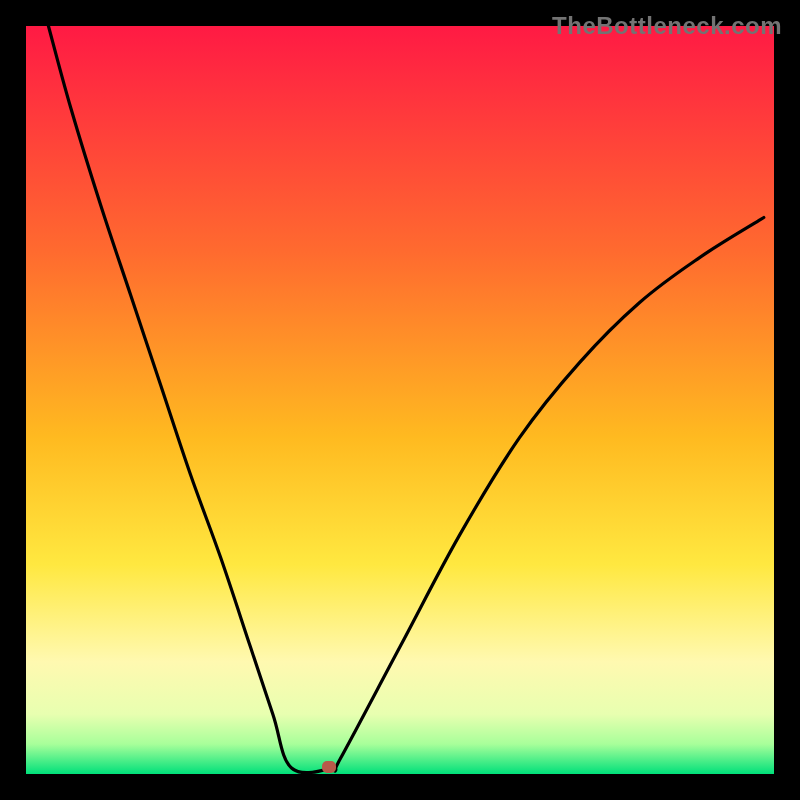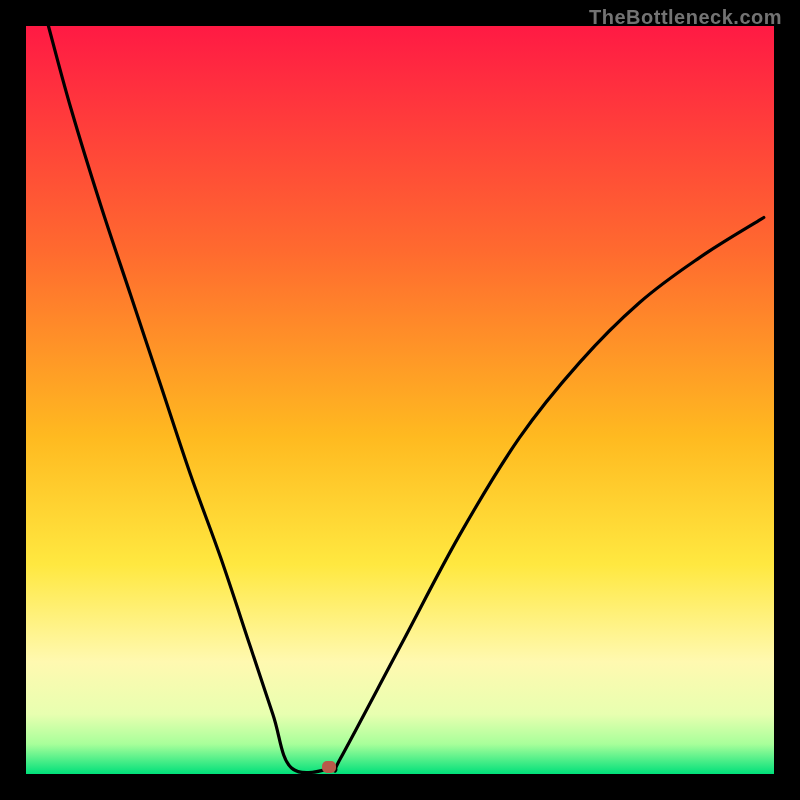--- a/index.html
+++ b/index.html
@@ -5,25 +5,25 @@
   * { margin: 0; padding: 0; box-sizing: border-box; }
   html, body { width: 800px; height: 800px; overflow: hidden; }
   .container {
     width: 800px;
     height: 800px;
     background: #000;
     position: relative;
   }
   .watermark {
     position: absolute;
-    top: 6px;
+    top: 12px;
     right: 18px;
     color: #737373;
     font-family: Arial, Helvetica, sans-serif;
-    font-size: 20px;
+    font-size: 24px;
     font-weight: 600;
     z-index: 10;
     letter-spacing: 0.5px;
   }
   .plot-area {
     position: absolute;
     left: 26px;
     top: 26px;
     width: 748px;
     height: 748px;

